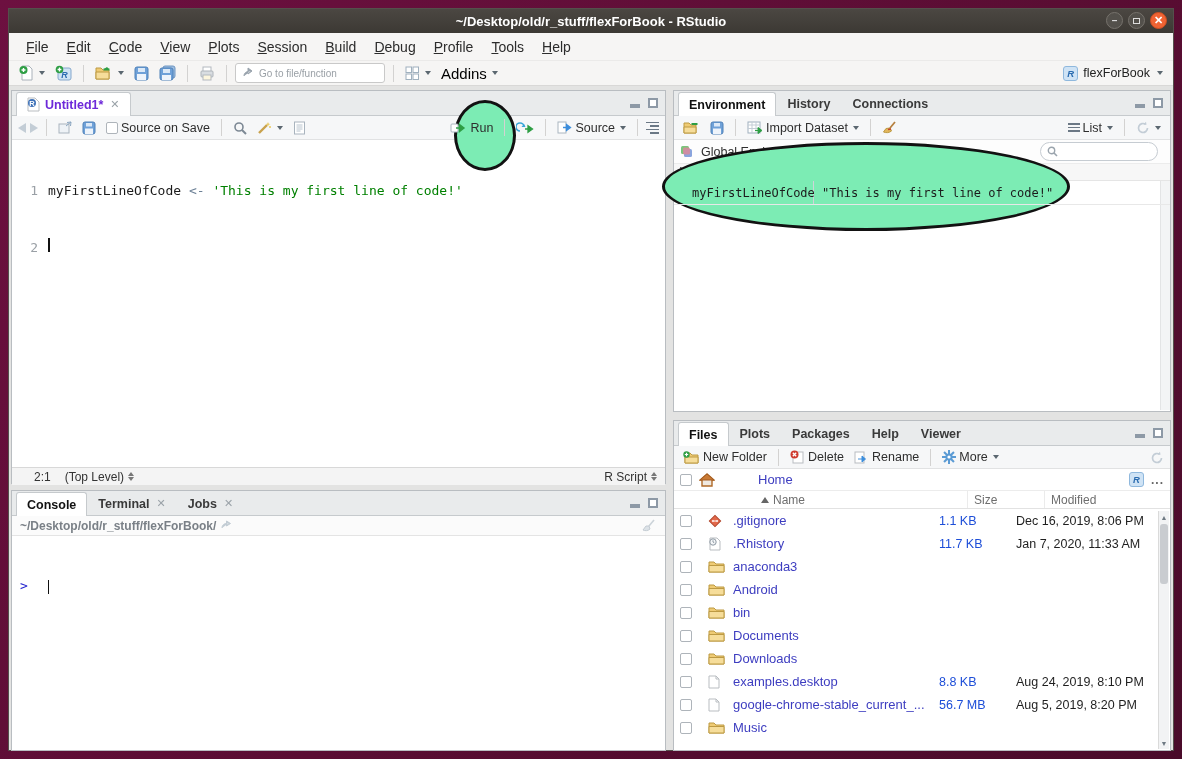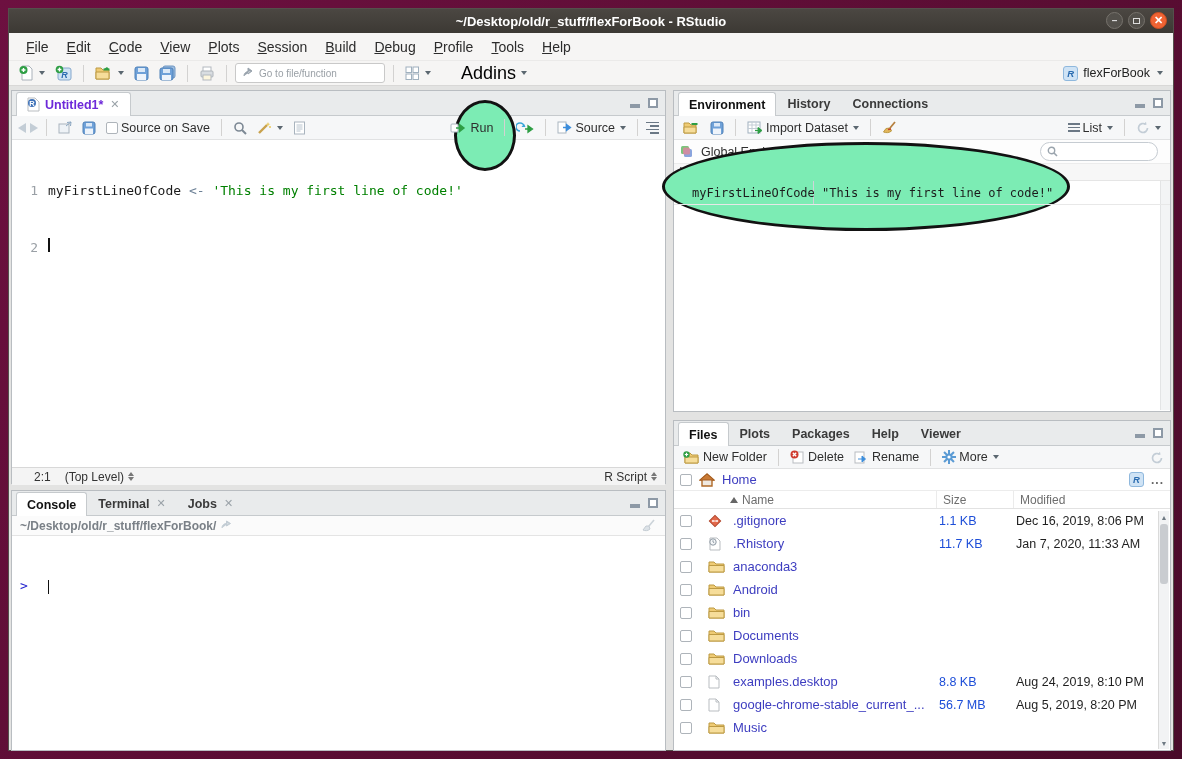--- a/index.html
+++ b/index.html
@@ -84,21 +84,21 @@
   .env-body { position:relative; height:246px; }
   .env-sect { height:17px; background:#f7f7f7; border-bottom:1px solid #e5e5e5; font-size:12px; color:#333; padding-left:6px; display:flex; align-items:center; position:relative; z-index:2; }
   .env-row { height:24px; display:flex; align-items:center; font-family:"DejaVu Sans Mono",monospace; font-size:12px; color:#1c1c1c; border-bottom:1px solid #e8e8e8; position:relative; z-index:2; }
   .env-name { width:140px; padding-left:18px; border-right:1px solid #cfd4d8; height:100%; display:flex; align-items:center; }
   .env-val { padding-left:8px; }
   .env-annot { position:absolute; left:-12px; top:-22px; width:408px; height:89px; background:#7cecb4; border:3px solid #121212; border-radius:50%; z-index:1; }
   .env-scroll { position:absolute; right:0; top:0; bottom:0; width:10px; background:#f3f4f5; border-left:1px solid #e3e4e5; z-index:0; }
   
   .crumb-row { height:22px; display:flex; align-items:center; gap:7px; padding:0 6px; border-bottom:1px solid #ececec; font-size:13px; position:relative; }
   .fhdr { height:18px; display:flex; align-items:center; border-bottom:1px solid #e2e2e2; font-size:12px; color:#6e6e6e; }
-  .fhdr .c-name { width:263px; padding-left:56px; display:flex; align-items:center; gap:4px; border-right:1px solid #ebebeb; height:100%; }
+  .fhdr .c-name { width:263px; padding-left:56px; display:flex; align-items:center; gap:4px; border-right:1px solid #ebebeb; height:100%;margin-left:31px; }
   .fhdr .c-size { width:77px; padding-left:6px; border-right:1px solid #ebebeb; height:100%; display:flex; align-items:center; }
   .fhdr .c-mod { flex:1; padding-left:6px; display:flex; align-items:center; }
   .sort-tri { width:0; height:0; border-left:4px solid transparent; border-right:4px solid transparent; border-bottom:6px solid #666; }
   .frow { height:23px; display:flex; align-items:center; font-size:13px; }
   .frow .cb { margin-left:6px; flex:none; }
   .frow .ico { width:18px; margin-left:16px; margin-right:7px; flex:none; display:flex; align-items:center; }
   .fname { color:#3d3dc0; text-decoration:none; width:206px; flex:none; overflow:hidden; white-space:nowrap; }
   .fsize { width:77px; flex:none; font-size:12.5px; color:#1d4ed8; }
   .fmod { flex:1; font-size:12.5px; color:#1f1f1f; }
   .fscroll { position:absolute; right:1px; top:90px; bottom:1px; width:11px; background:#f2f3f4; border-left:1px solid #dadada; }
@@ -203,21 +203,21 @@
     <span class="tbtn">
       <svg class="i" width="15" height="14">
           <rect x="1" y="1" width="5.5" height="5.5" fill="#fff" stroke="#9fb0be"></rect>
           <rect x="8" y="1" width="5.5" height="5.5" fill="#fff" stroke="#9fb0be"></rect>
           <rect x="1" y="8" width="5.5" height="5.5" fill="#fff" stroke="#9fb0be"></rect>
           <rect x="8" y="8" width="5.5" height="5.5" fill="#fff" stroke="#9fb0be"></rect>
         </svg>
       <span class="caret"></span>
     </span>
     <span class="tbtn">
-      <span class="lbl" style="font-size:18px;margin-left:20px;">Addins</span>
+      <span class="lbl" style="font-size:15px;">Addins</span>
       <span class="caret"></span>
     </span>
     <span class="spacer"></span>
     <span class="proj-btn">
       <span class="rcube">R</span>
       <span>flexForBook</span>
       <span class="caret"></span>
     </span>
   </div>
 
@@ -546,21 +546,21 @@
             <path d="M11.5 7a4.5 4.5 0 1 1-1.8-3.6" fill="none" stroke="#c3cdd6" stroke-width="1.7"></path>
             <path d="M10 .8l.5 3-3-.4z" fill="#c3cdd6"></path>
           </svg>
       </div>
       <div class="crumb-row">
         <span class="chk"></span>
         <svg class="i" width="16" height="14">
             <path d="M8 1L1 7h2v6h10V7h2z" fill="#efe9e1" stroke="#b06a28" stroke-width="1.4"></path>
             <path d="M8 1L1 7h14z" fill="#c97a35" stroke="#a35c22"></path>
           </svg>
-        <a href="#" class="fname" style="width:auto;">Home</a>
+        <a href="#" class="fname" style="width:auto;margin-left:36px;">Home</a>
         <span class="spacer"></span>
         <span class="rcube">R</span>
         <span class="dots">...</span>
       </div>
       <div class="fhdr">
         <span class="c-name">
             <span class="sort-tri"></span>
             <span>Name</span>
           </span>
         <span class="c-size">

